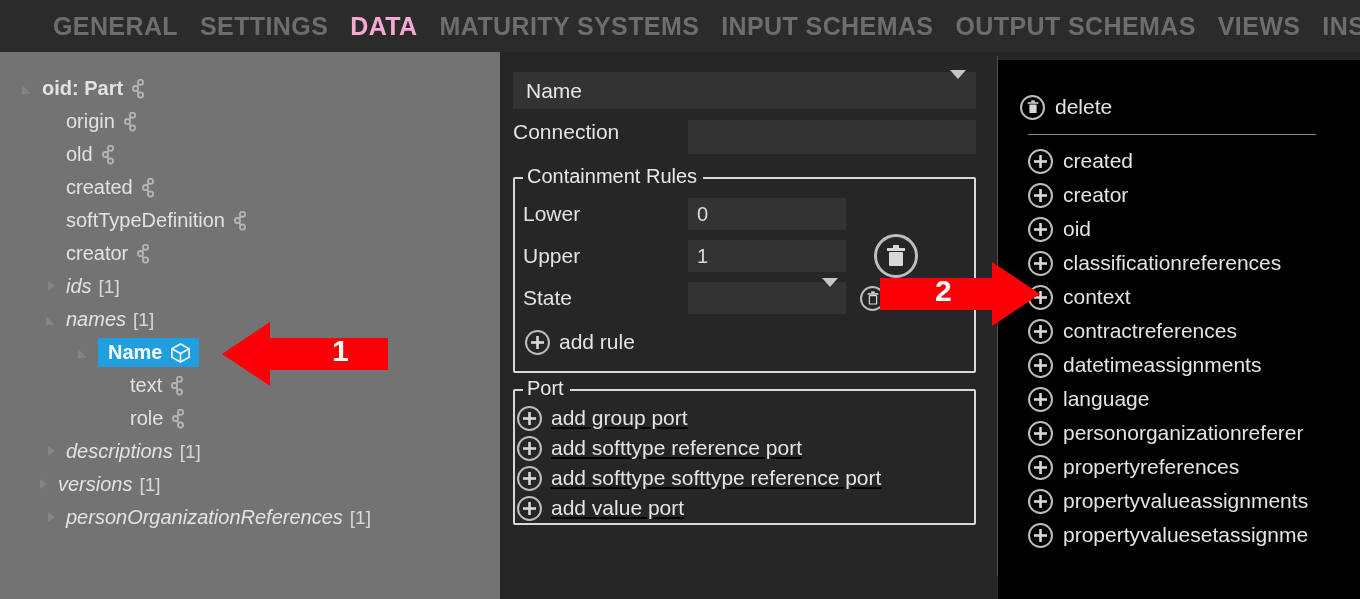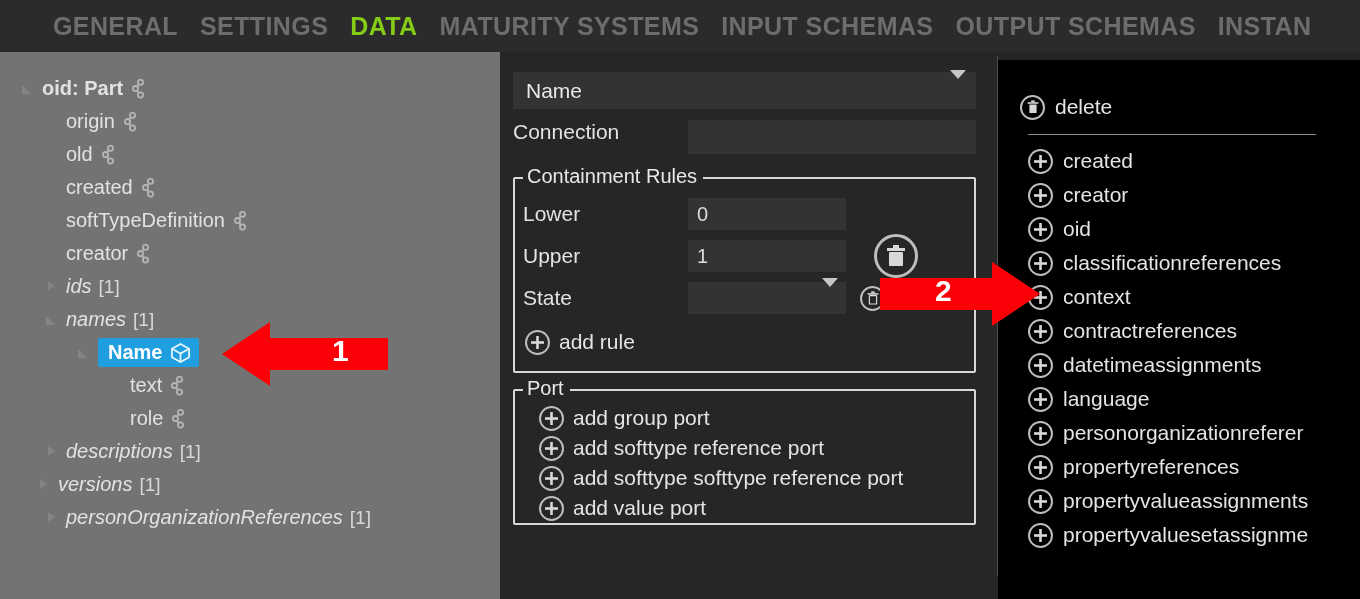--- a/index.html
+++ b/index.html
@@ -18,21 +18,21 @@
     display: flex; align-items: center;
     padding-left: 53px;
     overflow: hidden;
     white-space: nowrap;
   }
   .tab {
     font-size: 25px; font-weight: bold; letter-spacing: 0.4px;
     color: #6d6d6d; margin-right: 22px; line-height: 52px;
     cursor: default; user-select: none;
   }
-  .tab.active { color: #84cc16; }
+  .tab.active { color: #f9a8d4; }
 
   
   .panel-left  { position: absolute; left: 0;   top: 52px; width: 500px; height: 547px; background: #737373; }
   .panel-mid   { position: absolute; left: 500px; top: 52px; width: 497px; height: 547px; background: #262626; }
   .vsep        { position: absolute; left: 997px; top: 56px; width: 1px; height: 520px; background: #4d4a52; }
   .panel-right { position: absolute; left: 998px; top: 60px; width: 362px; height: 547px; background: #000000; }
 
   
   .tree { position: absolute; left: 0; top: 20px; width: 500px; }
   .tnode {
@@ -144,20 +144,21 @@
 
 <div id="app">
 
   <div class="tabbar">
     <div class="tab">GENERAL</div>
     <div class="tab">SETTINGS</div>
     <div class="tab active">DATA</div>
     <div class="tab">MATURITY SYSTEMS</div>
     <div class="tab">INPUT SCHEMAS</div>
     <div class="tab">OUTPUT SCHEMAS</div>
+    <div class="tab">VIEWS</div>
     <div class="tab">INSTAN</div>
   </div>
 
   <div class="panel-left">
     <div class="tree" id="tree-host">
         <div class="tnode" style="padding-left: 22px;">
           <span class="twist expanded"></span>
           <span class="tlabel bold">oid:  Part</span>
           <span class="chain" style="display: inline-flex;">
             <svg width="16" height="20" viewBox="0 0 16 20">
@@ -358,21 +359,21 @@
             <rect x="6.2" y="1" width="2.6" height="13" fill="#d8d8d8"></rect>
             <rect x="1" y="6.2" width="13" height="2.6" fill="#d8d8d8"></rect>
           </svg>
         </span>
         <span>add rule</span>
       </div>
     </div>
 
     <div class="groupbox" id="gb-port">
       <div class="gtitle">Port</div>
-      <div id="port-host" style="position:absolute; left:24px; top:12px; width:440px;">
+      <div id="port-host" style="position:absolute; left:2px; top:12px; width:440px;text-decoration:underline;">
           <div class="plus-row">
             <span class="circ">
               <svg width="15" height="15" viewBox="0 0 15 15" aria-hidden="true">
                 <rect x="6.2" y="1" width="2.6" height="13" fill="#d8d8d8"></rect>
                 <rect x="1" y="6.2" width="13" height="2.6" fill="#d8d8d8"></rect>
               </svg>
             </span>
             <span>add group port</span>
           </div>
           <div class="plus-row">

